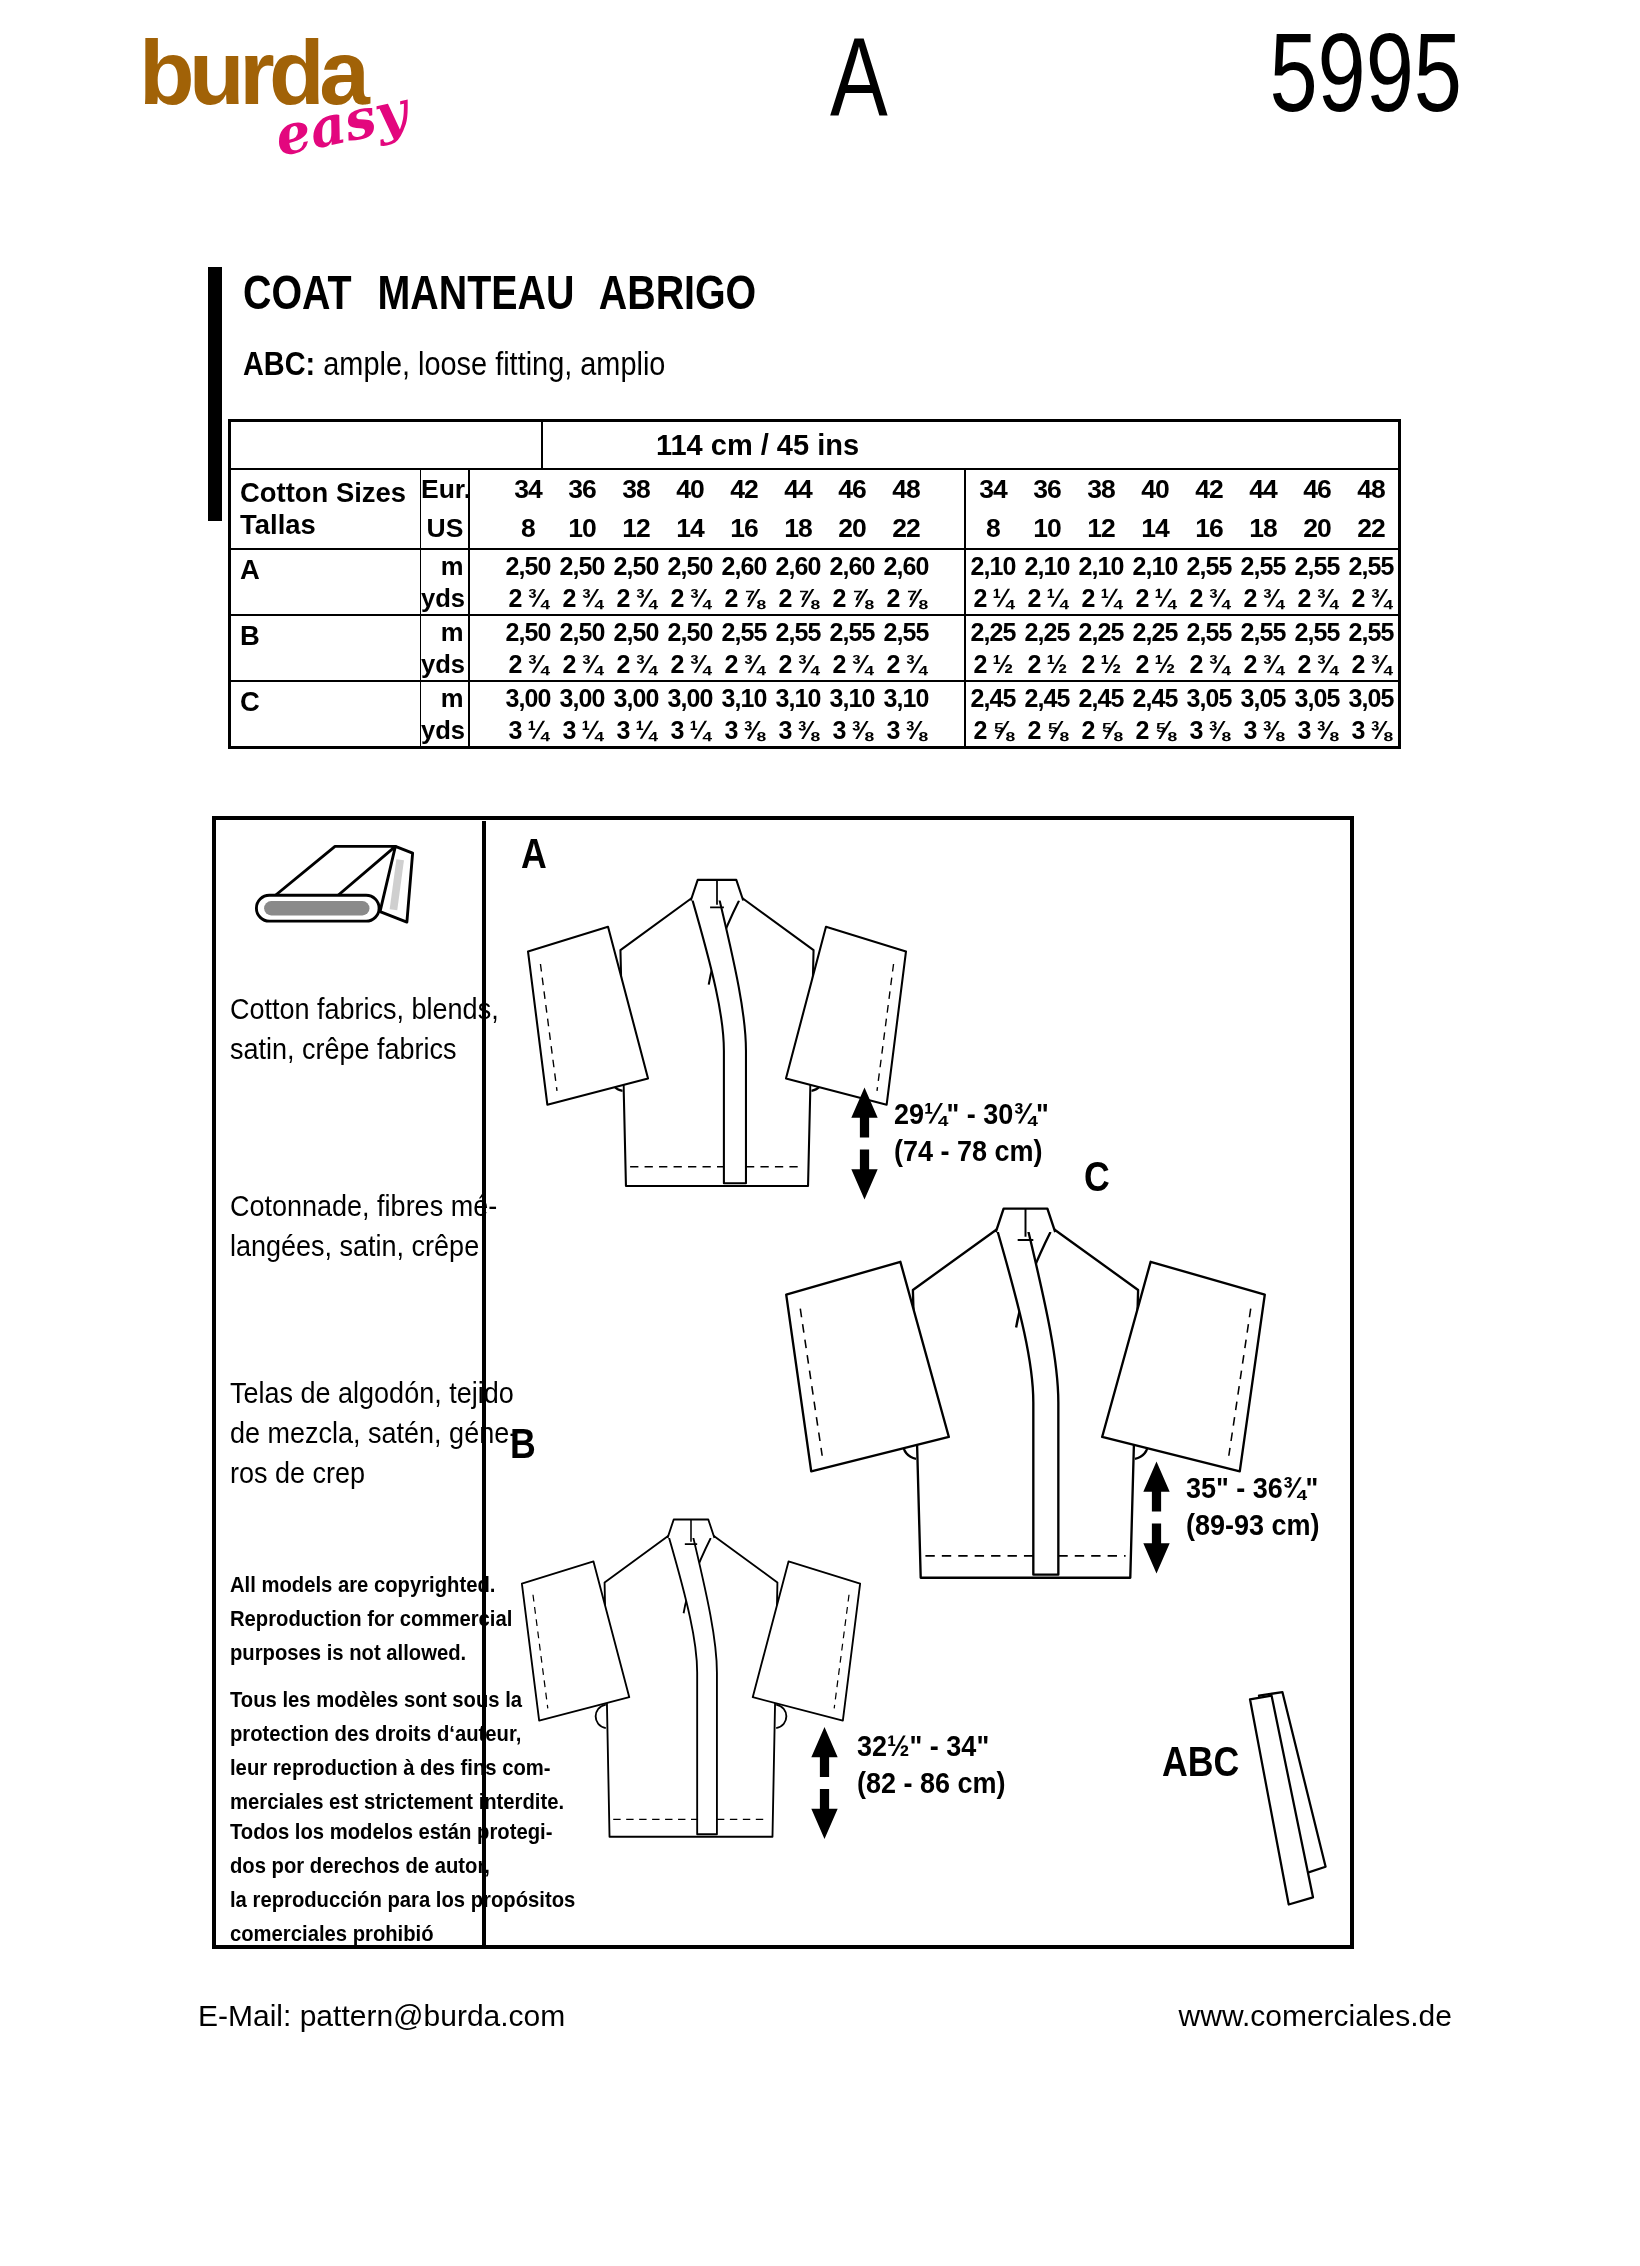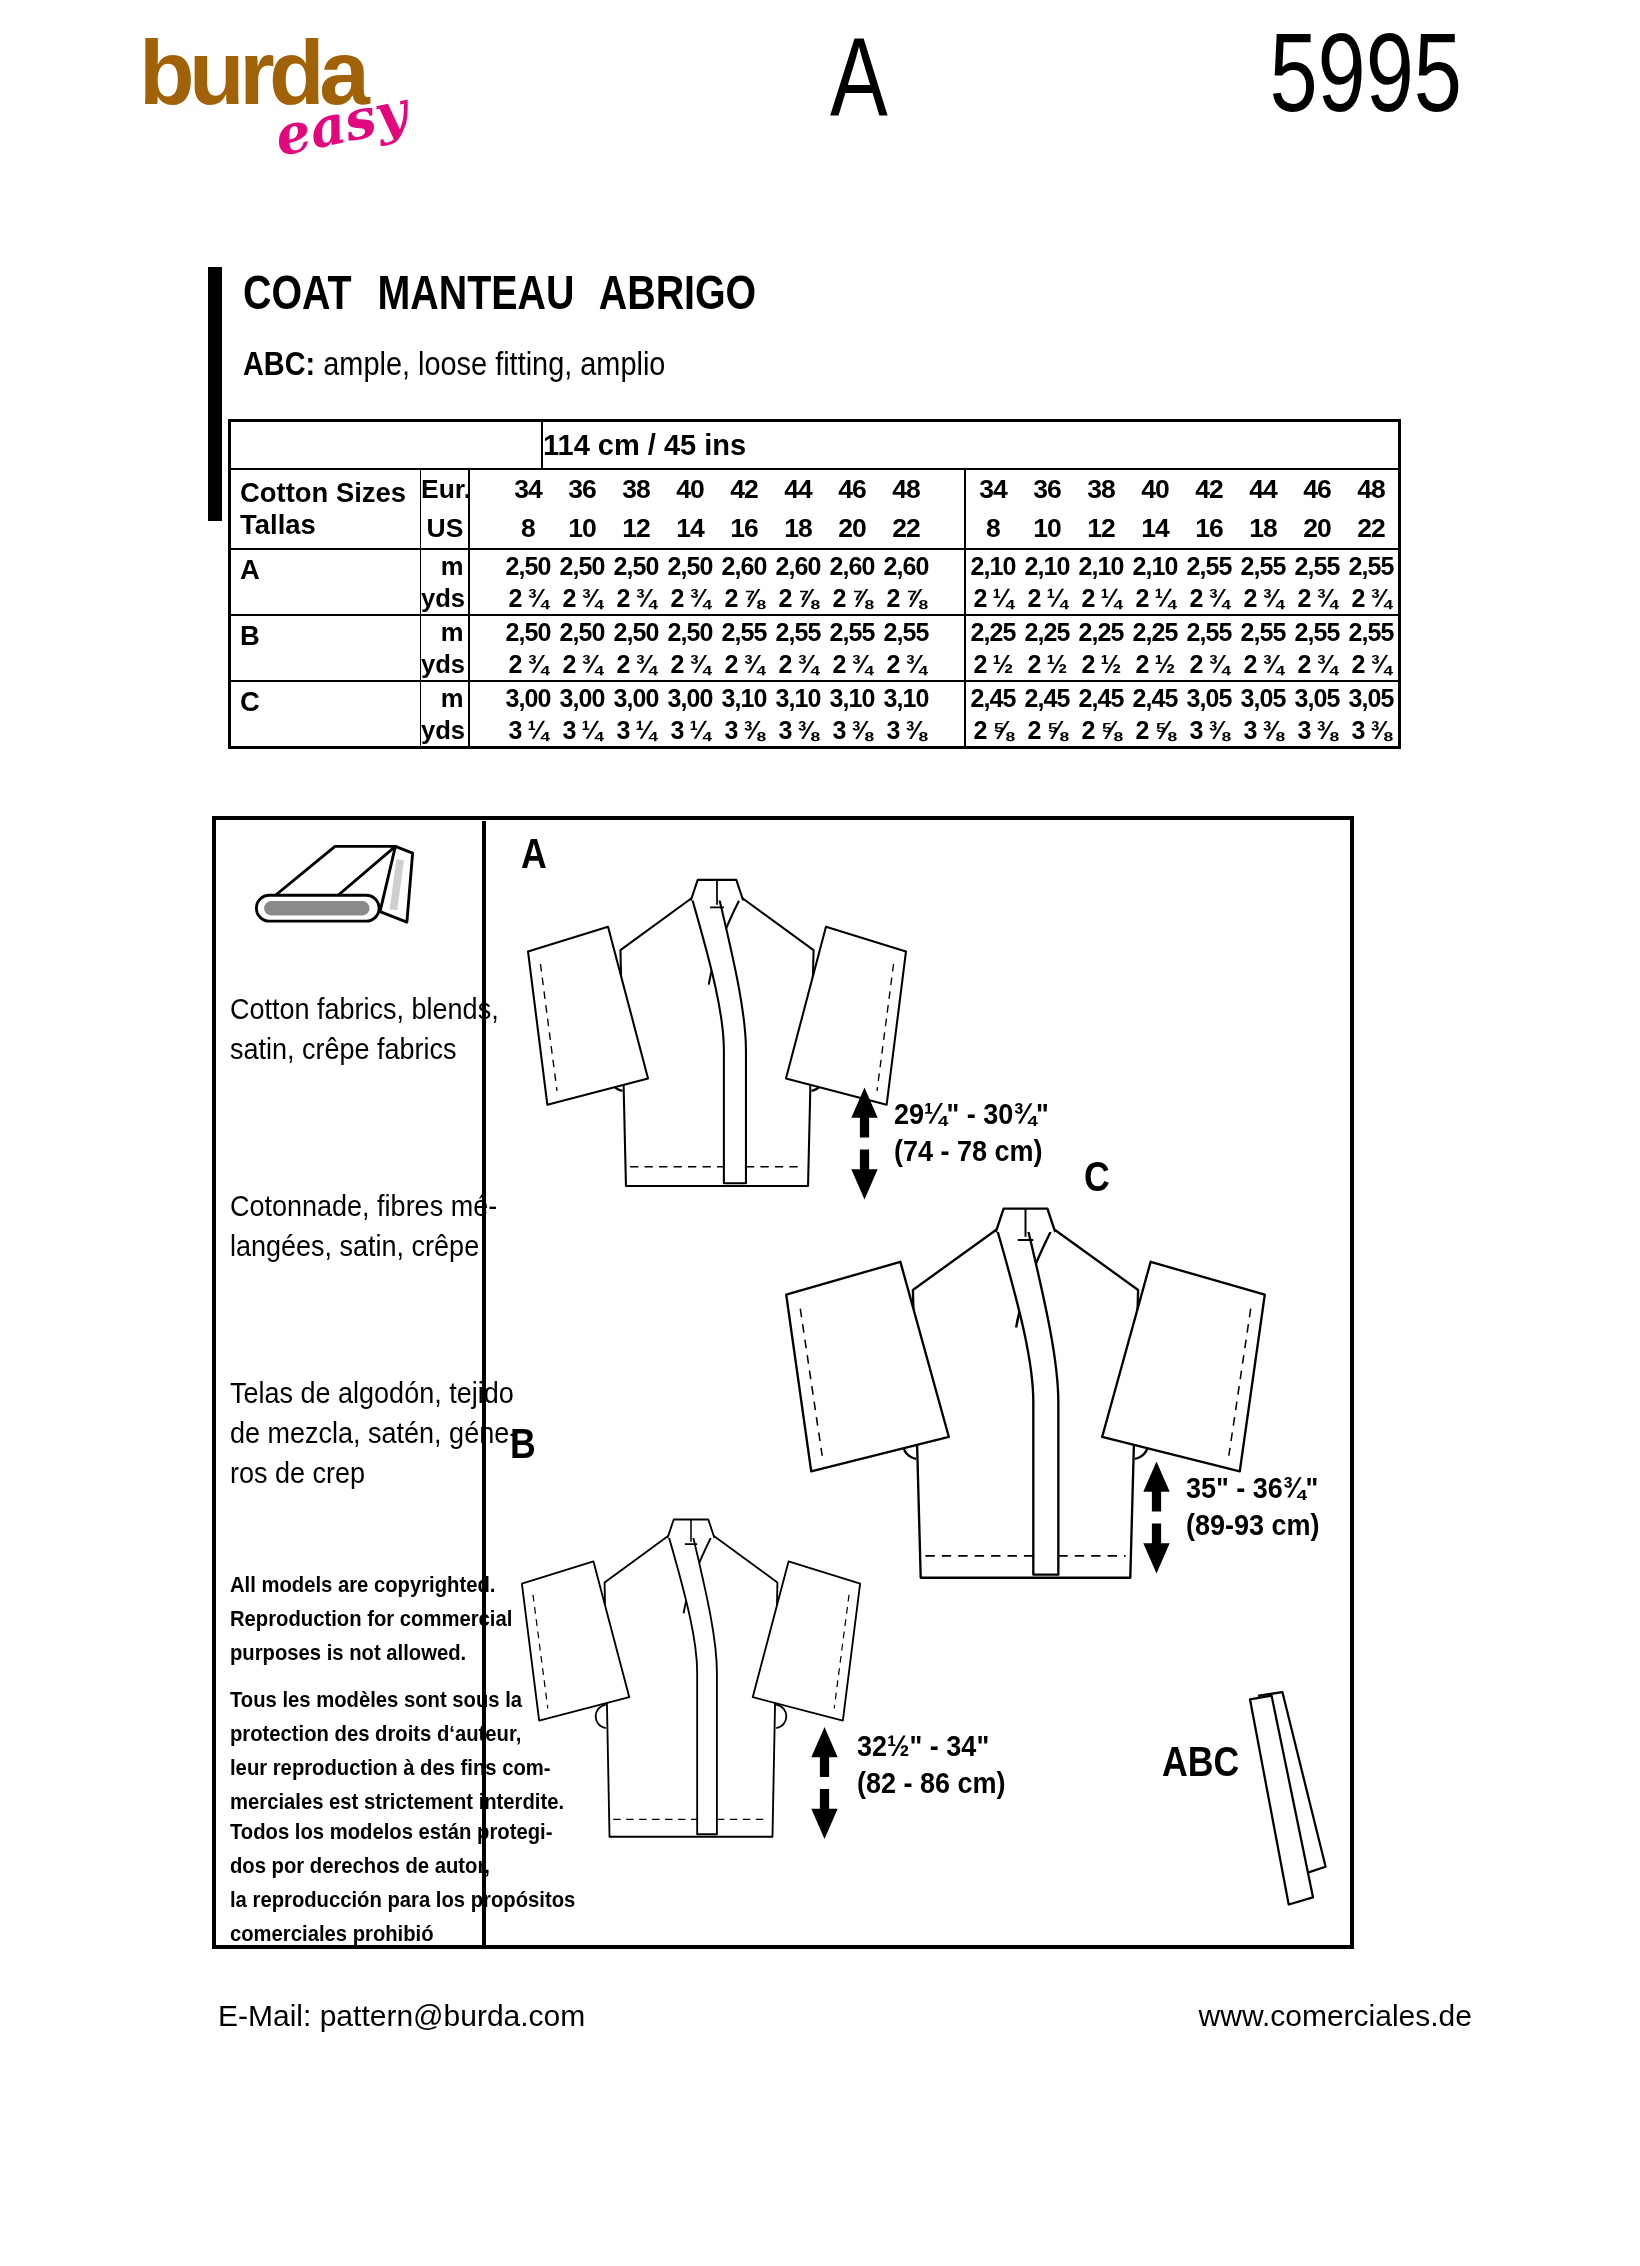--- a/index.html
+++ b/index.html
@@ -21,21 +21,21 @@
                  transform:scaleX(0.82);transform-origin:left top;white-space:nowrap;}
   .subtitle{font-size:34px;transform:scaleX(0.85);transform-origin:left top;white-space:nowrap;}
   .subtitle b{font-weight:bold;}
 
   
   .ftable{left:228px;top:419px;width:1173px;border:3.7px solid #000;box-sizing:border-box;
           font-weight:bold;}
   .trow{display:flex;border-bottom:2.7px solid #000;}
   .trow:last-child{border-bottom:none;}
   .c-labelunit{width:312px;border-right:2.7px solid #000;box-sizing:border-box;}
-  .whead{width:429px;font-size:29px;line-height:46px;box-sizing:border-box;}
+  .whead{width:429px;text-align:center;font-size:29px;line-height:46px;box-sizing:border-box;}
   .whead.g2{border-left:2.7px solid #000;}
   .c-label{width:262px;border-right:1.8px solid #000;box-sizing:border-box;font-size:27.4px;
            padding:3.7px 0 0 9.1px;}
   .rblock{display:flex;flex-direction:column;flex:1;}
   .tline{display:flex;}
   .c-unit{width:49px;border-right:2.7px solid #000;box-sizing:border-box;text-align:right;
           font-size:25.6px;padding-right:4.6px;}
   .cgroup{display:flex;margin-left:31px;}
   .cgroup.g2{border-left:2.7px solid #000;}
   .cgroup .cell{width:54px;text-align:center;font-size:25px;letter-spacing:-0.9px;
@@ -418,19 +418,19 @@
   </div>
   <div class="abs measure" style="left:1186px;top:1469px;">
     <div>35" - 36¾"</div>
     <div>(89-93 cm)</div>
   </div>
   <div class="abs measure" style="left:857px;top:1727px;">
     <div>32½" - 34"</div>
     <div>(82 - 86 cm)</div>
   </div>
 
-  <div class="abs footer-line2" style="left:218px;top:1999px;">
+  <div class="abs footer-line2" style="left:198px;top:1999px;">
     <span>E-Mail: pattern@burda.com</span>
     <span>www.comerciales.de</span>
   </div>
 
 </div>
 
 
 </body></html>

